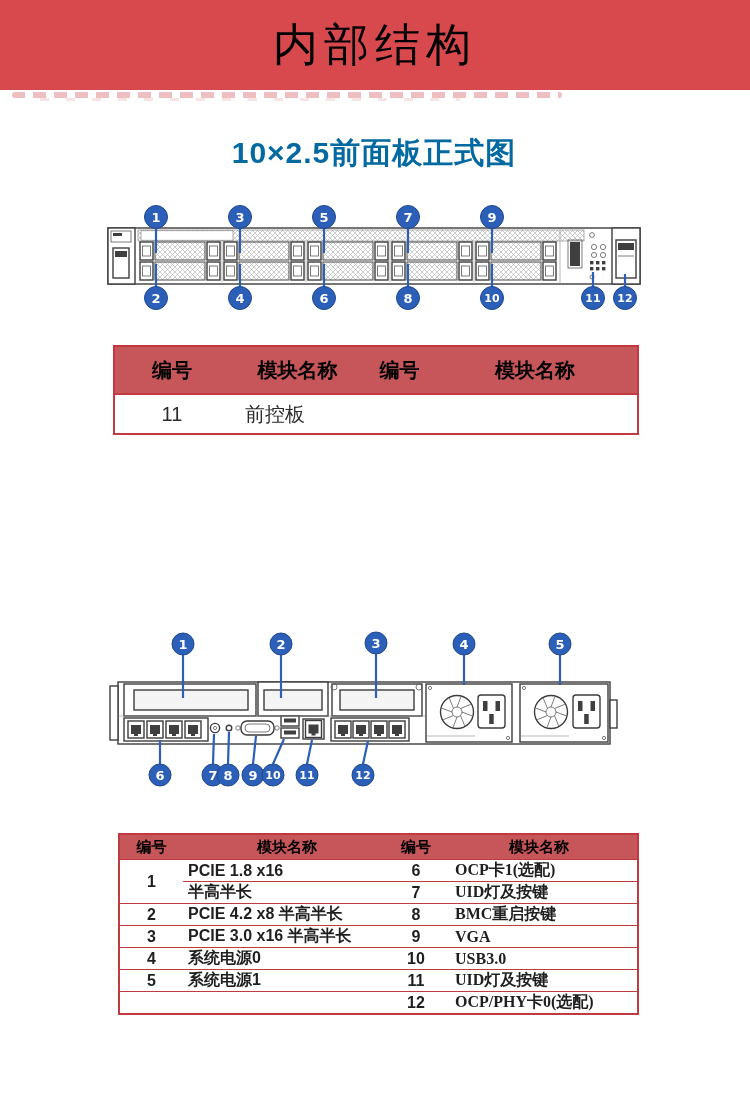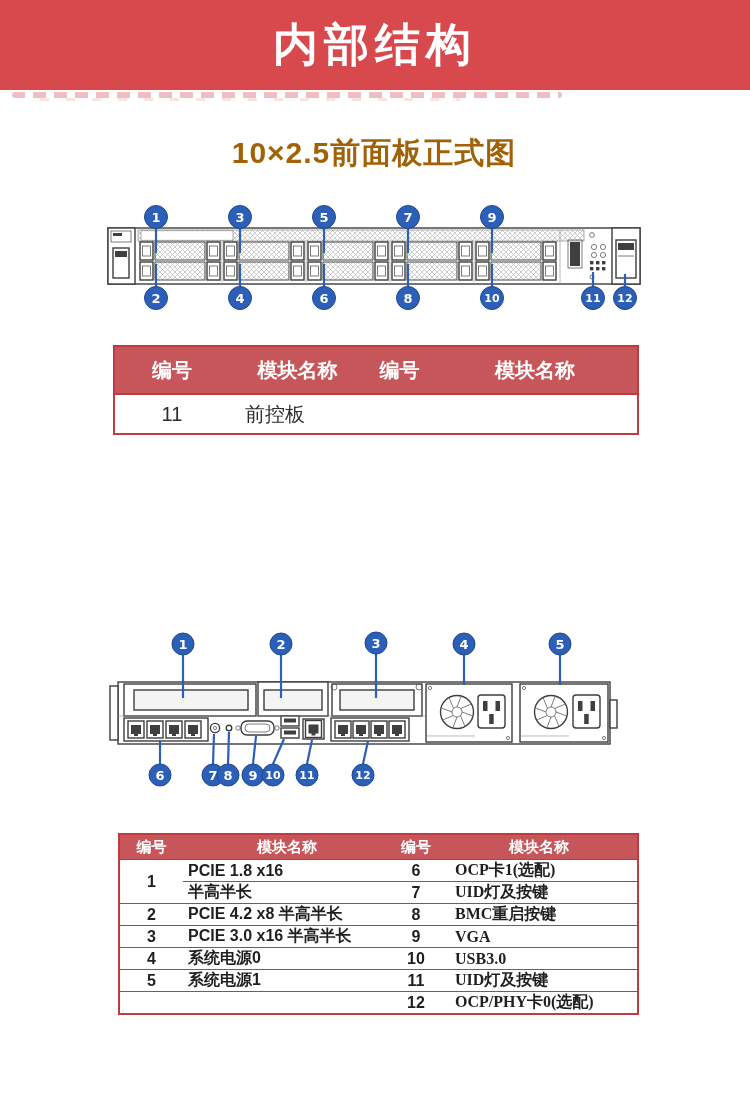--- a/index.html
+++ b/index.html
@@ -1,51 +1,51 @@
 <!DOCTYPE html>
 <html><head>
 <meta charset="utf-8">
 <style>
   html,body{margin:0;padding:0;background:#fff;}
   #page{position:relative;width:750px;height:1099px;background:#fff;overflow:hidden;
         font-family:"Liberation Sans","DejaVu Sans",sans-serif;}
 
   
   .banner{position:absolute;top:0;left:0;width:750px;height:90px;background:#d8494e;
-          color:#ffffff;font-size:45px;font-weight:bold;letter-spacing:6px;
+          color:#000000;font-size:45px;font-weight:normal;letter-spacing:6px;
           display:flex;align-items:center;justify-content:center;}
   .torn{position:absolute;top:92px;left:12px;width:550px;height:6px;opacity:.55;
         background:repeating-linear-gradient(90deg,#e08a8e 0 13px,transparent 13px 21px);
         border-radius:3px;}
   .torn2{position:absolute;top:98px;left:40px;width:420px;height:3px;opacity:.3;
         background:repeating-linear-gradient(90deg,#e6a3a6 0 9px,transparent 9px 26px);}
 
   
-  .sec-title{position:absolute;left:0;width:748px;text-align:center;color:#a16207;
+  .sec-title{position:absolute;left:0;width:748px;text-align:center;color:#0369a1;
              font-size:30px;font-weight:600;letter-spacing:1px;}
   #front-title{top:133px;}
   #rear-title{top:563px;}
 
   
   svg{position:absolute;left:0;}
   #front-svg{top:198px;}
   #rear-svg{top:628px;}
   .dk{stroke:#3d3d3d;fill:#fff;stroke-width:1.4;}
   .dk2{stroke:#5a5a5a;fill:none;stroke-width:.8;}
   .dk3{stroke:#8a8a8a;fill:none;stroke-width:.6;}
   .fillg{fill:#f4f4f4;}
   .dark{fill:#3f3f3f;stroke:none;}
   .co{fill:#2b5fb8;stroke:#21498f;stroke-width:1;}
   .cot{fill:#fff;font:bold 13px "DejaVu Sans",sans-serif;text-anchor:middle;dominant-baseline:central;}
   .cot2{font-size:11px;}
   .cl{stroke:#2b5fb8;stroke-width:2.2;fill:none;}
 
   
   table{border-collapse:collapse;table-layout:fixed;position:absolute;background:#fff;}
-  th{background:#c65659;color:#ffffff;font-weight:bold;padding:0;}
+  th{background:#c65659;color:#000000;font-weight:bold;padding:0;}
   td{color:#2b2b2b;padding:0;vertical-align:middle;}
   .num{text-align:center;}
   .name{text-align:left;}
   #front-table{top:345px;left:113px;width:524px;border:2px solid #c13a40;}
   #front-table th{height:46px;font-size:20px;}
   #front-table td{height:38px;font-size:20px;border-top:2px solid #c13a40;}
   #front-table .name{padding-left:16px;}
   #front-table .name-wide{padding-left:6px;}
   #rear-table{top:833px;left:118px;width:519px;border:2px solid #c13a40;}
   #rear-table th{height:24px;font-size:15px;}

